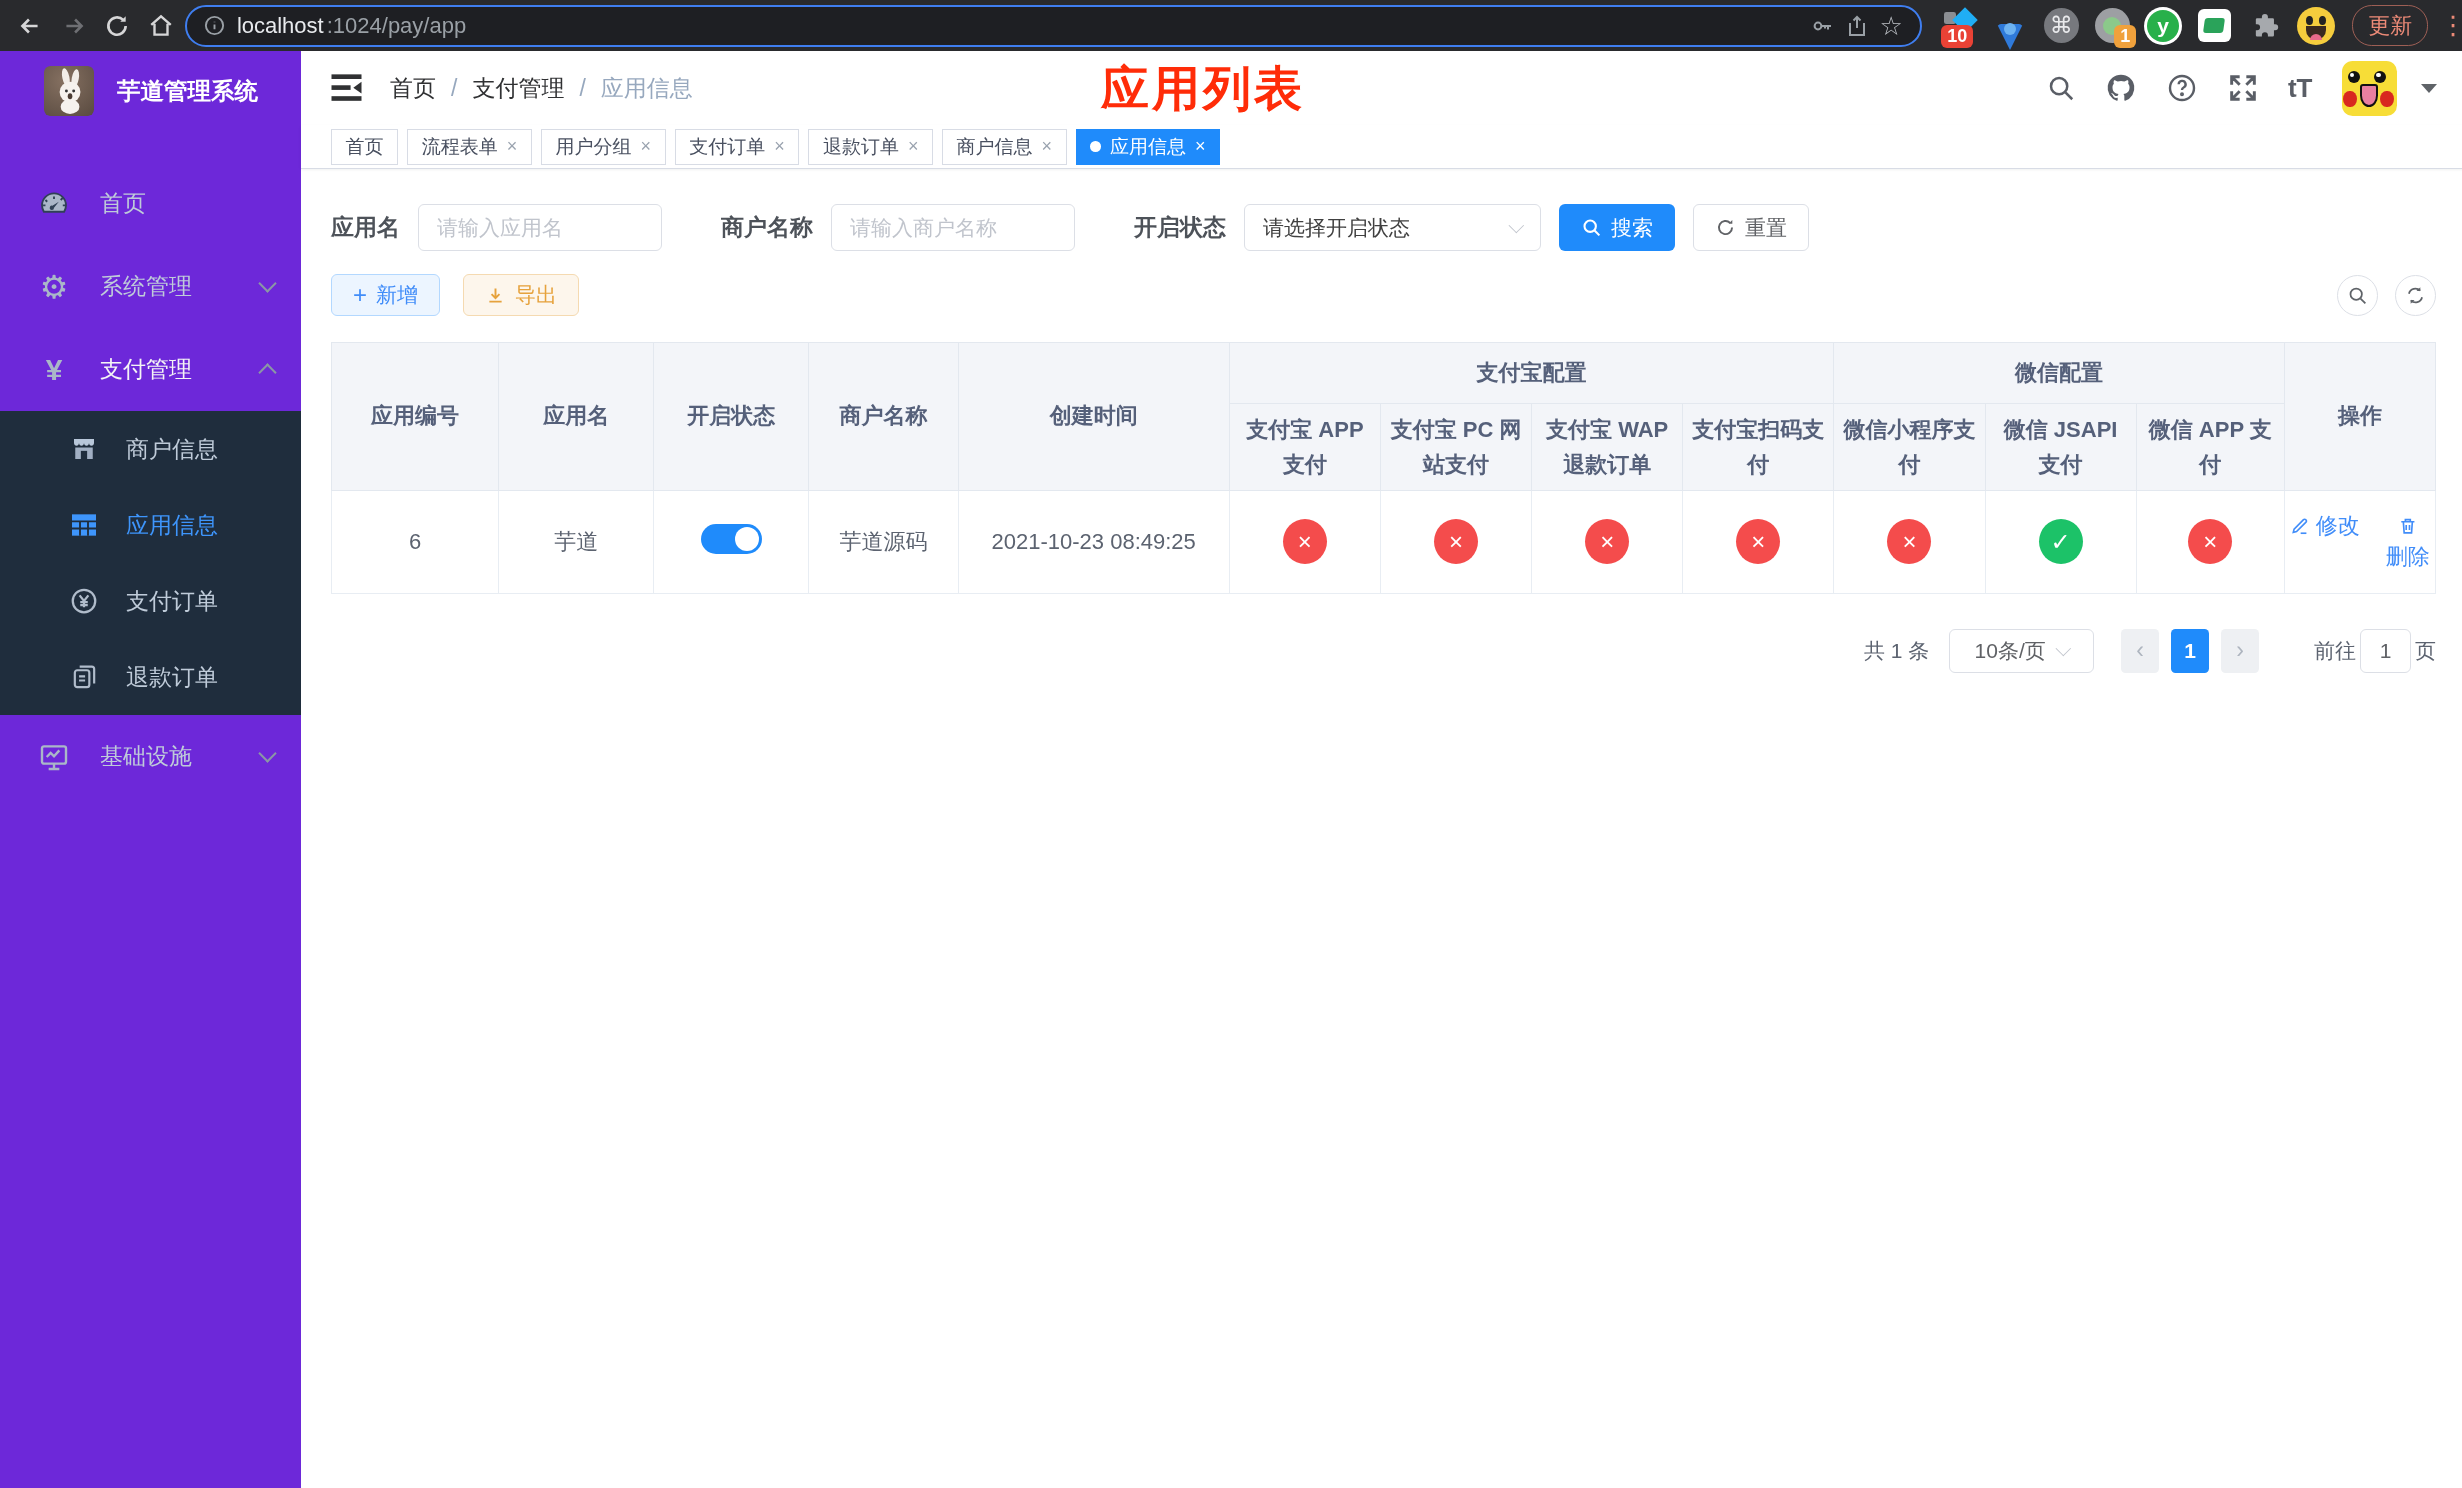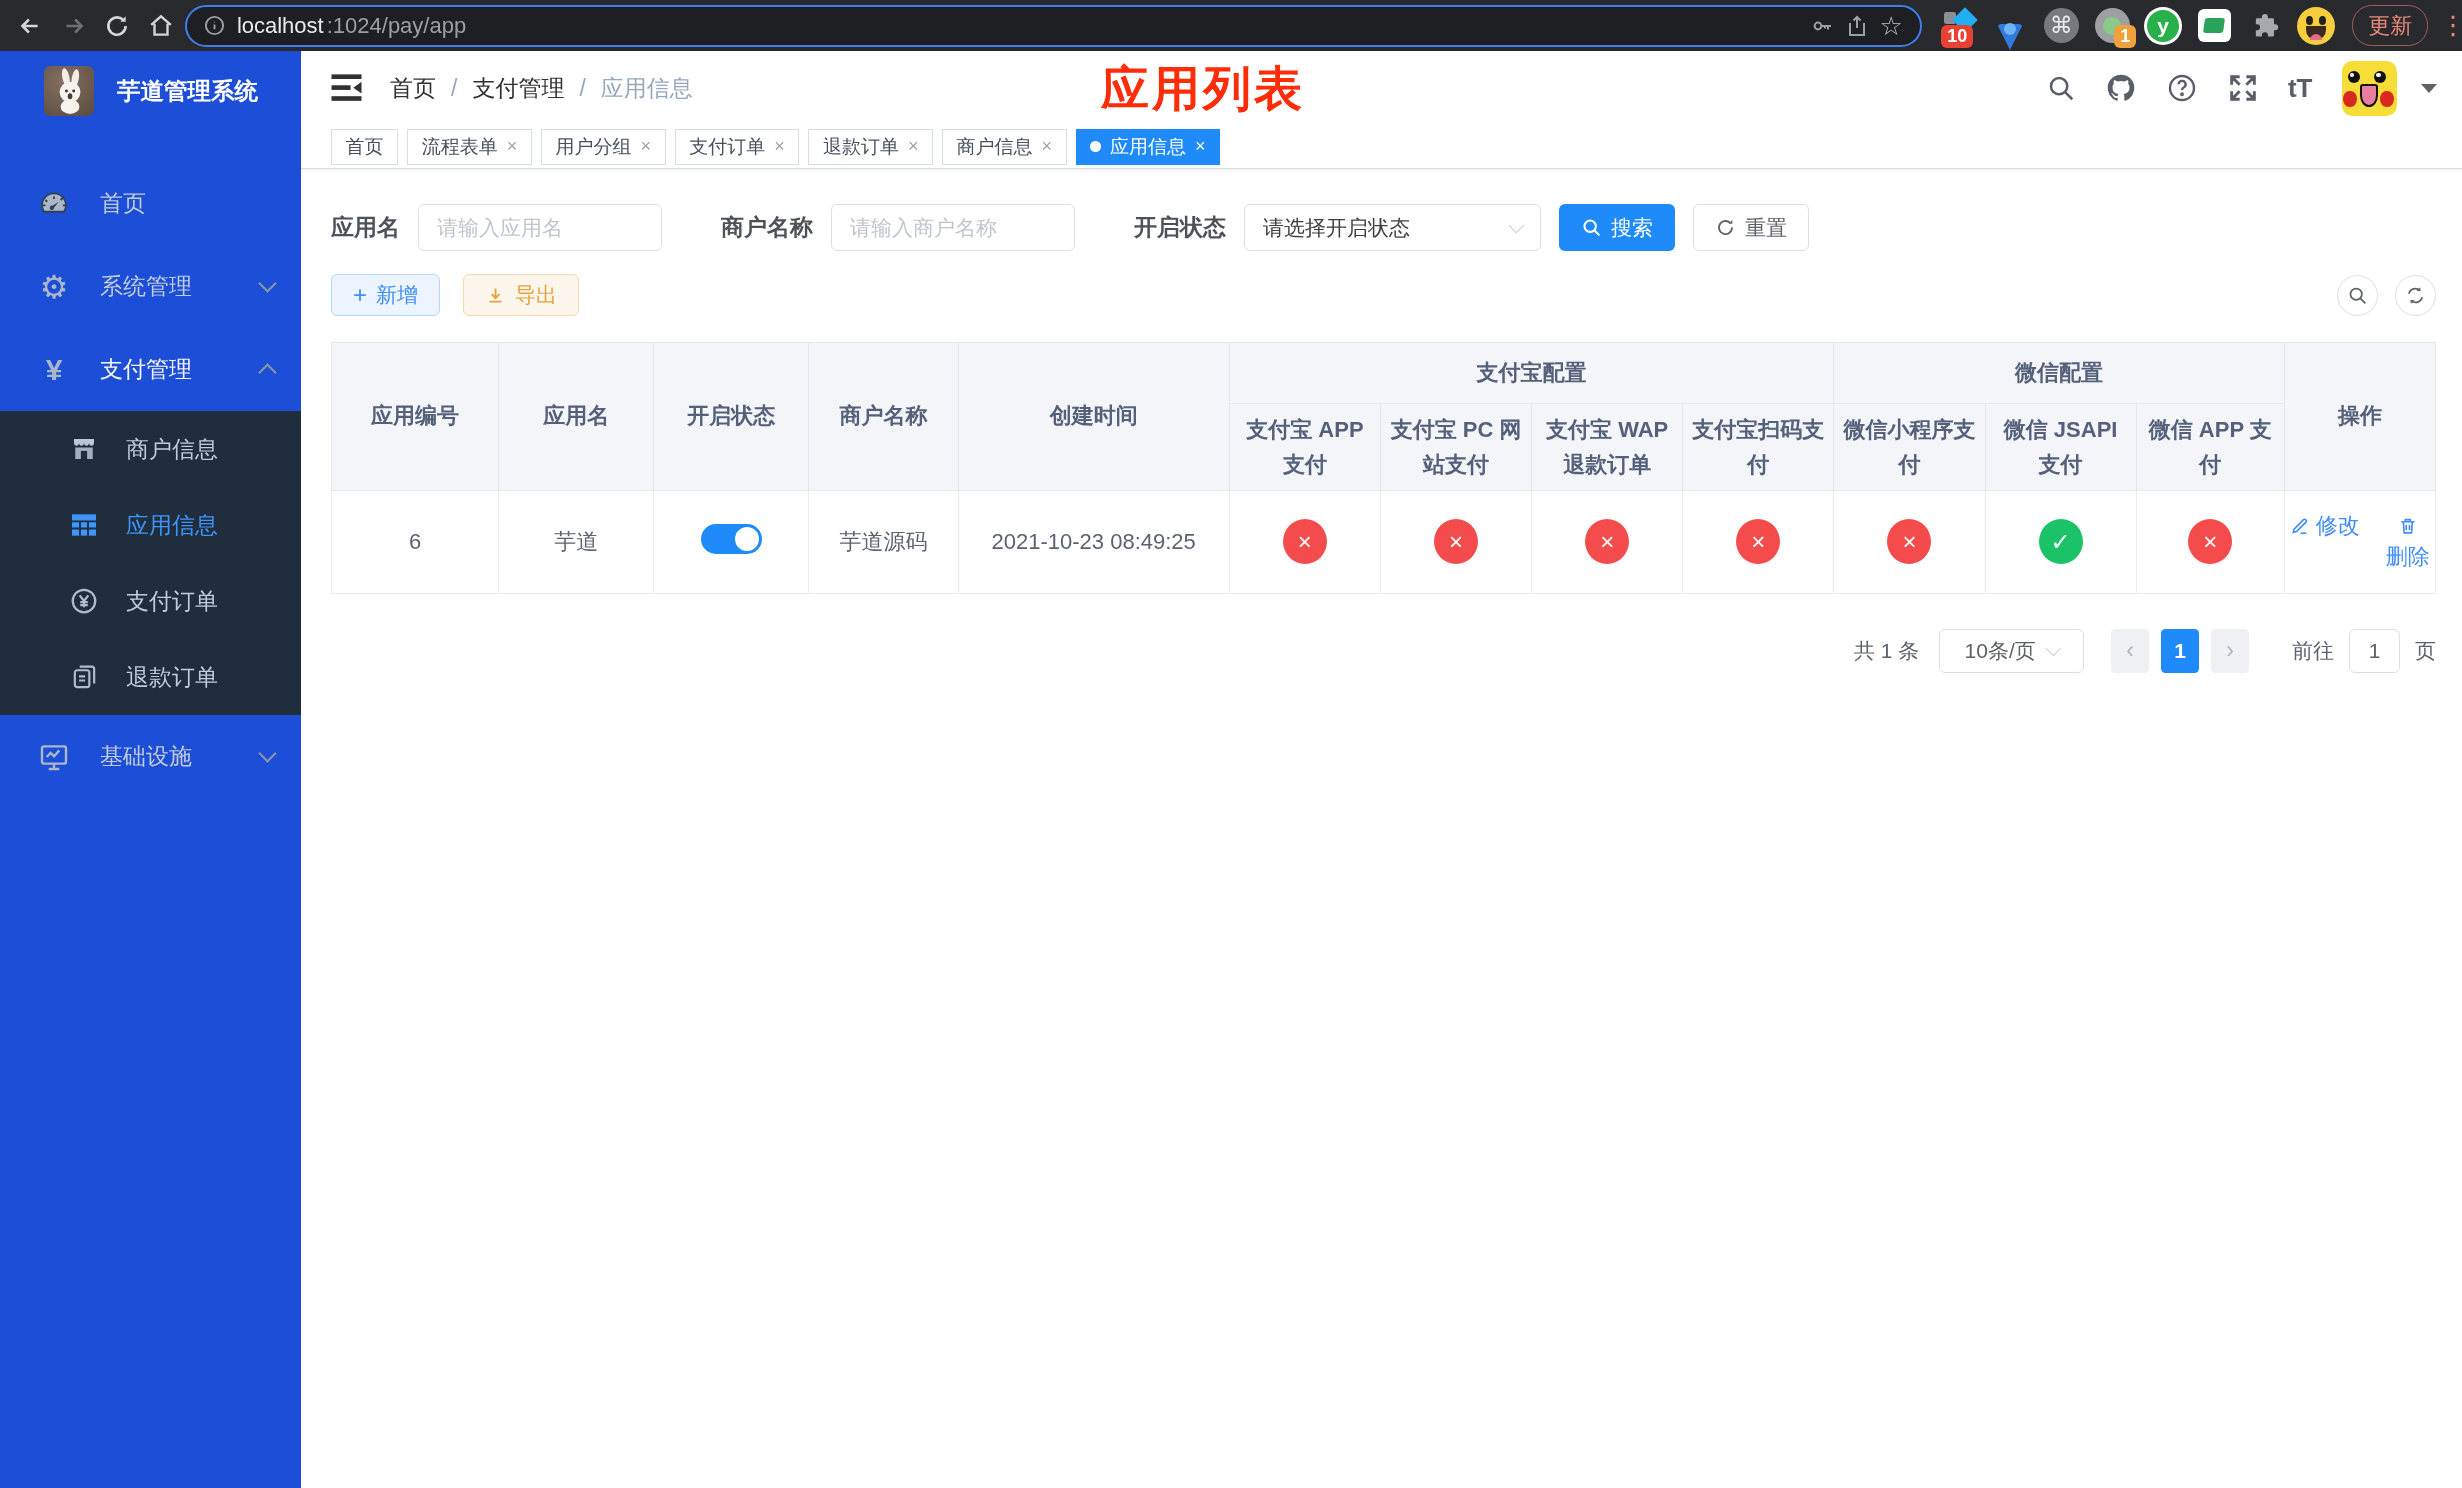--- a/index.html
+++ b/index.html
@@ -35,21 +35,21 @@
   .puzzle-ic { color:#a6a9ad; }
   .avatar-emoji { width:38px; height:38px; border-radius:50%; background:#f5cd3d; position:relative; overflow:hidden; }
   .avatar-emoji .eye { position:absolute; top:9px; width:6.8px; height:9px; border-radius:50%; background:#222; }
   .avatar-emoji .mouth { position:absolute; left:9px; top:19.7px; width:19.7px; height:13.6px; border-radius:0 0 19.7px 19.7px; background:#3a2a20; }
   .avatar-emoji .tongue { position:absolute; left:13px; top:27px; width:12px; height:6px; border-radius:6px 6px 0 0; background:#e86a8a; }
   .update-btn { border:1.5px solid #9e5f55; color:#ec8a77; font-size:22px; border-radius:19.7px; padding:4.5px 15px; margin-left:12px; white-space:nowrap; }
   .dots { color:#ec8a77; font-size:26px; margin:0 3px 0 7.6px; letter-spacing:0; }
 
   
   .app { display:flex; height:1437px; }
-  .sidebar { width:301px; background:#1d4ed8; flex:0 0 auto; }
+  .sidebar { width:301px; background:#6d28d9; flex:0 0 auto; }
   .logo-row { height:79px; display:flex; align-items:center; padding-left:44px; gap:23px; }
   .logo-img { width:50px; height:50px; border-radius:6px; flex:0 0 auto; }
   .logo-title { color:#fff; font-size:23.5px; font-weight:bold; }
   .menu { margin-top:32px; }
   .menu-item { height:83px; display:flex; align-items:center; padding:0 27px 0 35px; color:#bfcbd9; font-size:23px; cursor:pointer; }
   .menu-item .mi-icon { width:38px; display:flex; justify-content:center; margin-right:27px; flex:0 0 auto; color:#aab7c8; }
   .menu-item .mi-label { flex:1; }
   .chev { width:13px; height:13px; border-right:2.3px solid #8a97a5; border-bottom:2.3px solid #8a97a5; transform:rotate(45deg); margin-top:-6px; }
   .chev.up { transform:rotate(-135deg); margin-top:6px; }
   .menu-item.open { color:#f4f4f5; }
@@ -120,21 +120,21 @@
   .status-ic.fail { background:#f44c4c; }
   .status-ic.ok { background:#1cc268; }
   .act-link { color:#418df9; font-size:22px; display:inline-flex; align-items:center; gap:6px; text-decoration:none; cursor:pointer; }
   .act-link + .act-link { margin-left:19.7px;flex-direction:column; }
 
   .pagination { width:2105px; display:flex; align-items:center; justify-content:flex-end; margin-top:35px; font-size:21px; color:#5c6370; }
   .pg-total { margin-right:19.7px; }
   .pg-size { width:145px; height:44px; border:0.8px solid #dcdfe6; border-radius:6px; display:flex; align-items:center; justify-content:center; gap:12px; color:#606266; margin-right:27px; }
   .pg-btn { width:38px; height:44px; background:#eef0f3; border-radius:4.5px; display:flex; align-items:center; justify-content:center; color:#aeb5bf; font-size:23px; }
   .pg-cur { width:38px; height:44px; background:#1f8bfb; border-radius:4.5px; color:#fff; display:flex; align-items:center; justify-content:center; font-weight:bold; margin:0 12px; }
-  .pg-goto { display:flex; align-items:center; gap:15px; margin-left:43px; }
+  .pg-goto { display:flex; align-items:center; gap:4px; margin-left:55px; }
   .pg-input { width:51px; height:44px; border:0.8px solid #dcdfe6; border-radius:6px; text-align:center; font-size:21px; color:#606266; outline:none; }
   svg { display:block; }
 </style>
 </head>
 <body>
 
 <div class="browser">
   <div class="nav-btn">
     <svg width="26" height="26" viewBox="0 0 24 24" fill="none" stroke="currentColor" stroke-width="2.4">
         <path d="M19 12H5M11 6l-6 6 6 6"></path>

